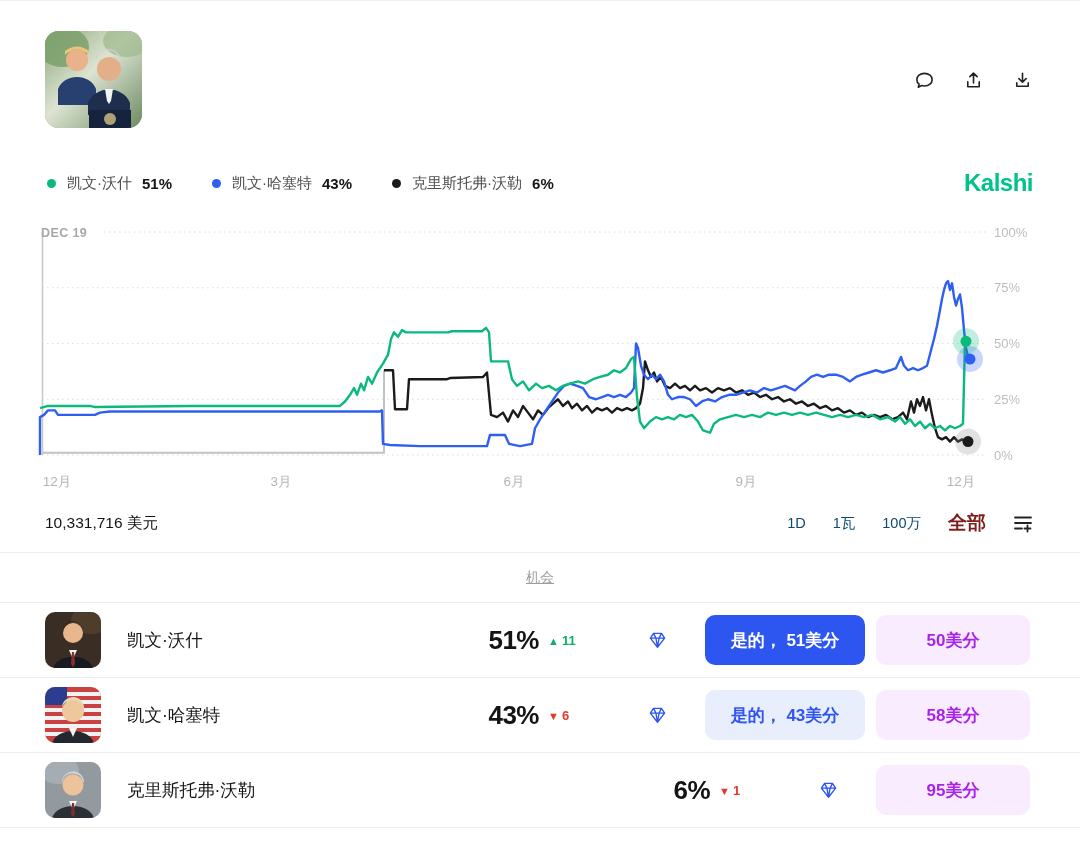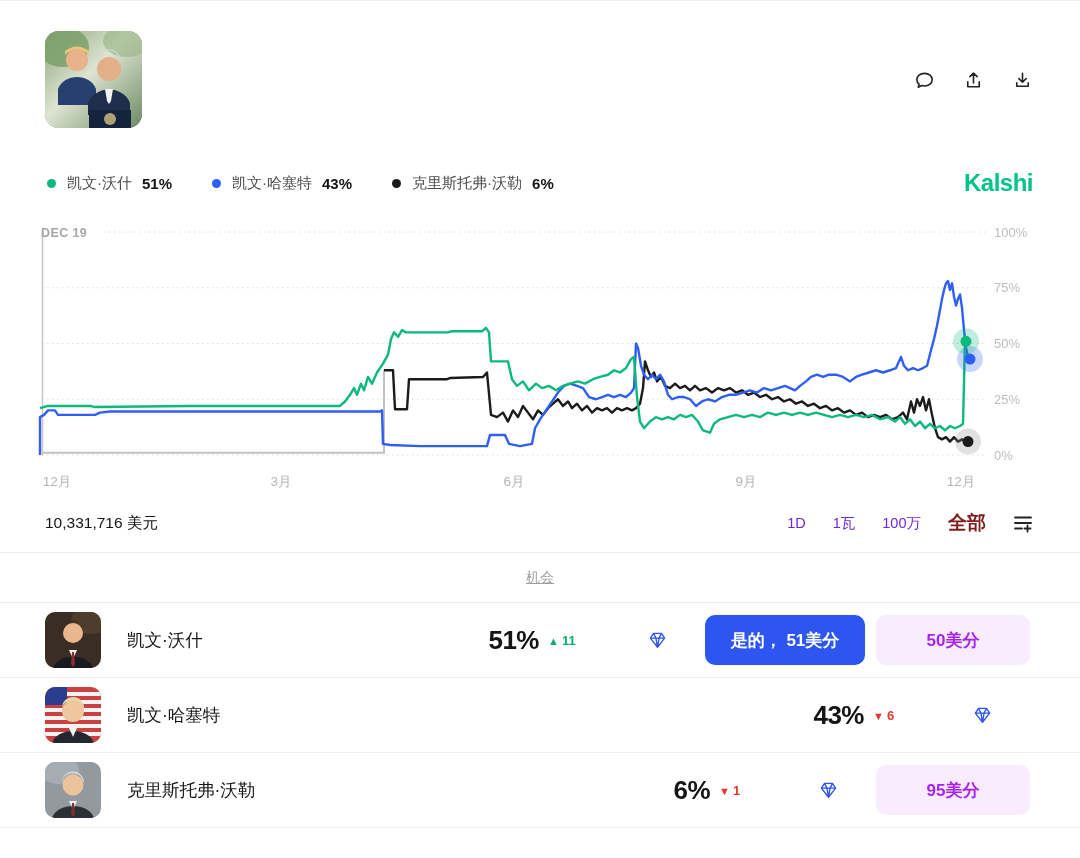--- a/index.html
+++ b/index.html
@@ -25,21 +25,21 @@
   .legend-pct { font-size:15px; font-weight:700; color:#141414; }
   .kalshi { position:absolute; right:47px; top:-5px; font-size:24px; font-weight:800; color:var(--c-kalshi,#00c389); letter-spacing:-.5px; cursor:pointer; }
 
   .chart-wrap { margin-top:32px; }
   .chart-wrap svg { display:block; }
   .chart-wrap text { font-family:inherit; }
 
   .vol-row { display:flex; justify-content:space-between; align-items:center; padding:0 47px 0 45px; margin-top:16px; height:28px; }
   .vol { font-size:15.5px; font-weight:500; color:#141414; }
   .ranges { display:flex; align-items:center; gap:27px; }
-  .range { font-size:14.5px; color:#6d28d9; font-weight:500; cursor:pointer; }
+  .range { font-size:14.5px; color:#0c4a6e; font-weight:500; cursor:pointer; }
   .range.active { color:#7f1d1d; font-weight:700; font-size:19px; }
   .range-icon { cursor:pointer; }
   .range-icon svg { width:20px; height:20px; display:block; stroke:#232323; fill:none; stroke-width:1.8; stroke-linecap:round; }
 
   .divider { border-top:1px solid #ededed; }
   .div-top { margin-top:15px; }
   .chance-head { text-align:center; font-size:14px; color:#9e9e9e; padding:16px 0 15px;text-decoration:underline; }
 
   .row { display:flex; align-items:center; height:75px; padding:0 50px 0 45px; border-bottom:1px solid #efefef; }
   .r-avatar { width:56px; height:56px; border-radius:10px; overflow:hidden; flex:none; margin-right:26px; }
@@ -227,20 +227,22 @@
   <div class="r-delta down">
     <span class="arr">▼</span><span>6</span>
   </div>
   <div class="r-gem">
     <span class="gem">
       <svg viewBox="0 0 24 24">
         <path d="M7 3 L17 3 L21 9 L12 20.5 L3 9 Z M3 9 L21 9 M7 3 L10 9 L12 20.5 M17 3 L14 9 L12 20.5"></path>
       </svg>
     </span>
   </div>
+  <button class="btn btn-yes light">是的， 43美分</button>
+  <button class="btn btn-no">58美分</button>
 </div>
 
 <div class="row">
   <div class="r-avatar">
     <svg width="56" height="56" viewBox="0 0 56 56">
       <rect width="56" height="56" fill="#939a9f"></rect>
       <ellipse cx="14" cy="8" rx="20" ry="14" fill="#a8afb4" opacity=".9"></ellipse>
       <path d="M17 20 a11 11 0 0 1 22 1 l-3 -6 a10 8 0 0 0 -17 0 z" fill="#d8d8d8"></path>
       <circle cx="28" cy="23" r="10.5" fill="#ecc39b"></circle>
       <path d="M7 56 c5 -16 37 -16 42 0 z" fill="#2b2f36"></path>

